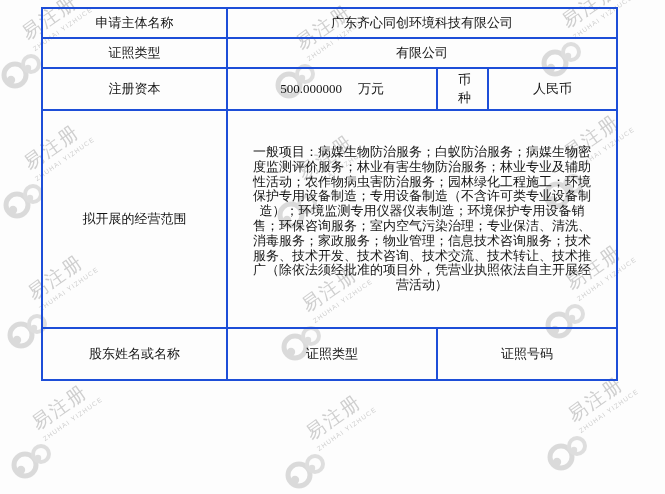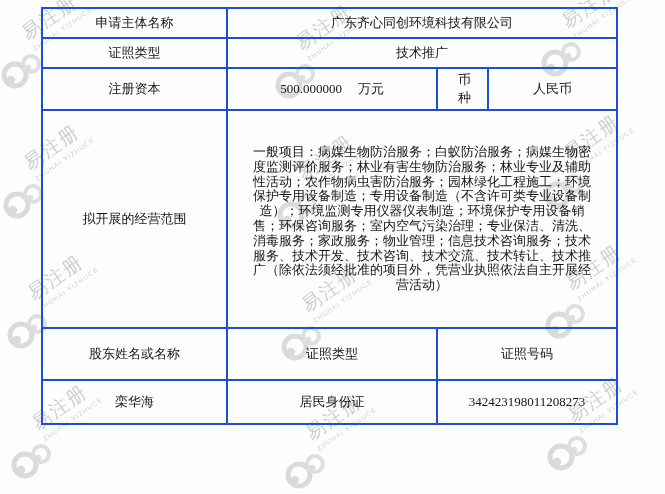--- a/index.html
+++ b/index.html
@@ -236,21 +236,21 @@
       <col style="width:51px">
       <col style="width:129px">
   </colgroup>
   <tbody>
     <tr style="height:30px">
       <td>申请主体名称</td>
       <td colspan="3">广东齐心同创环境科技有限公司</td>
     </tr>
     <tr style="height:30px">
       <td>证照类型</td>
-      <td colspan="3">技术推广</td>
+      <td colspan="3">有限公司</td>
     </tr>
     <tr style="height:32px">
       <td>注册资本</td>
       <td>
         <div class="cap-wrap">
           <span>500.000000</span>
           <span>万元</span>
         </div>
       </td>
       <td>币种</td>
@@ -258,19 +258,14 @@
     </tr>
     <tr style="height:218px">
       <td>拟开展的经营范围</td>
       <td colspan="3" class="scope-cell">一般项目：病媒生物防治服务；白蚁防治服务；病媒生物密度监测评价服务；林业有害生物防治服务；林业专业及辅助性活动；农作物病虫害防治服务；园林绿化工程施工；环境保护专用设备制造；专用设备制造（不含许可类专业设备制造）；环境监测专用仪器仪表制造；环境保护专用设备销售；环保咨询服务；室内空气污染治理；专业保洁、清洗、消毒服务；家政服务；物业管理；信息技术咨询服务；技术服务、技术开发、技术咨询、技术交流、技术转让、技术推广（除依法须经批准的项目外，凭营业执照依法自主开展经营活动）</td>
     </tr>
     <tr style="height:52px">
       <td>股东姓名或名称</td>
       <td>证照类型</td>
       <td colspan="2">证照号码</td>
     </tr>
-    <tr style="height:44px">
-      <td>栾华海</td>
-      <td>居民身份证</td>
-      <td colspan="2">342423198011208273</td>
-    </tr>
   </tbody>
 </table>
 
 </body></html>

